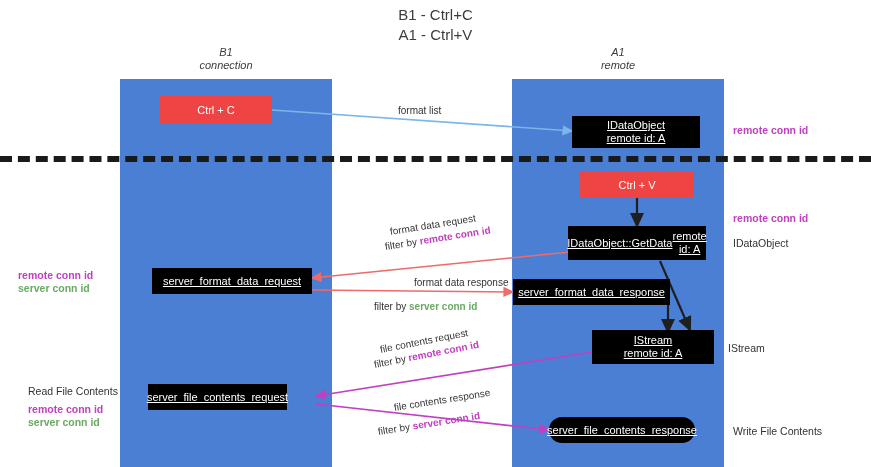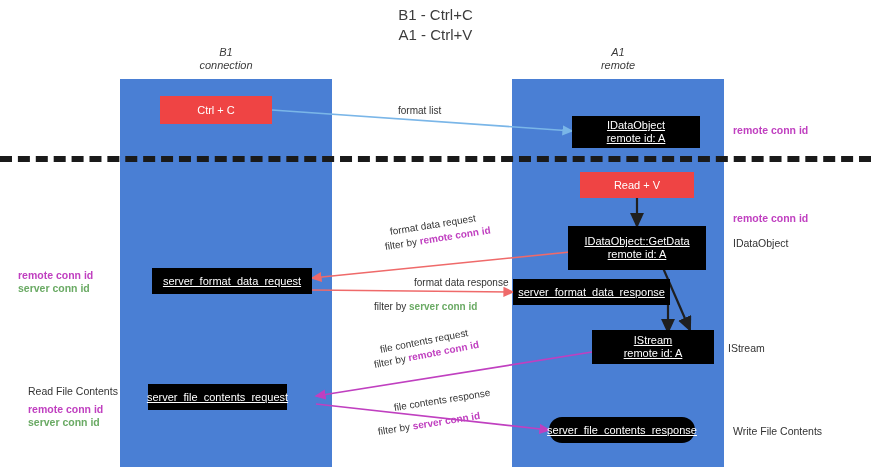--- a/index.html
+++ b/index.html
@@ -128,23 +128,23 @@
 
   <div id="divider"></div>
 
   <div class="node green" style="left:160px; top:96px; width:112px; height:28px;">Ctrl + C</div>
 
   <div class="node orange" style="left:572px; top:116px; width:128px; height:32px; flex-direction:column;">
     <span>IDataObject</span>
     <span>remote id: A</span>
   </div>
 
-  <div class="node green" style="left:580px; top:172px; width:114px; height:26px;">Read + V</div>
+  <div class="node green" style="left:580px; top:172px; width:114px; height:26px;">Ctrl + V</div>
 
-  <div class="node orange" style="left:568px; top:226px; width:138px; height:44px; flex-direction:column;">
+  <div class="node orange" style="left:568px; top:226px; width:138px; height:34px; flex-direction:row;">
     <span>IDataObject::GetData</span>
     <span>remote id: A</span>
   </div>
 
   <div class="node orange" style="left:152px; top:268px; width:160px; height:26px;">server_format_data_request</div>
 
   <div class="node orange" style="left:513px; top:279px; width:157px; height:26px;">server_format_data_response</div>
 
   <div class="node orange" style="left:592px; top:330px; width:122px; height:34px; flex-direction:column;">
     <span>IStream</span>

